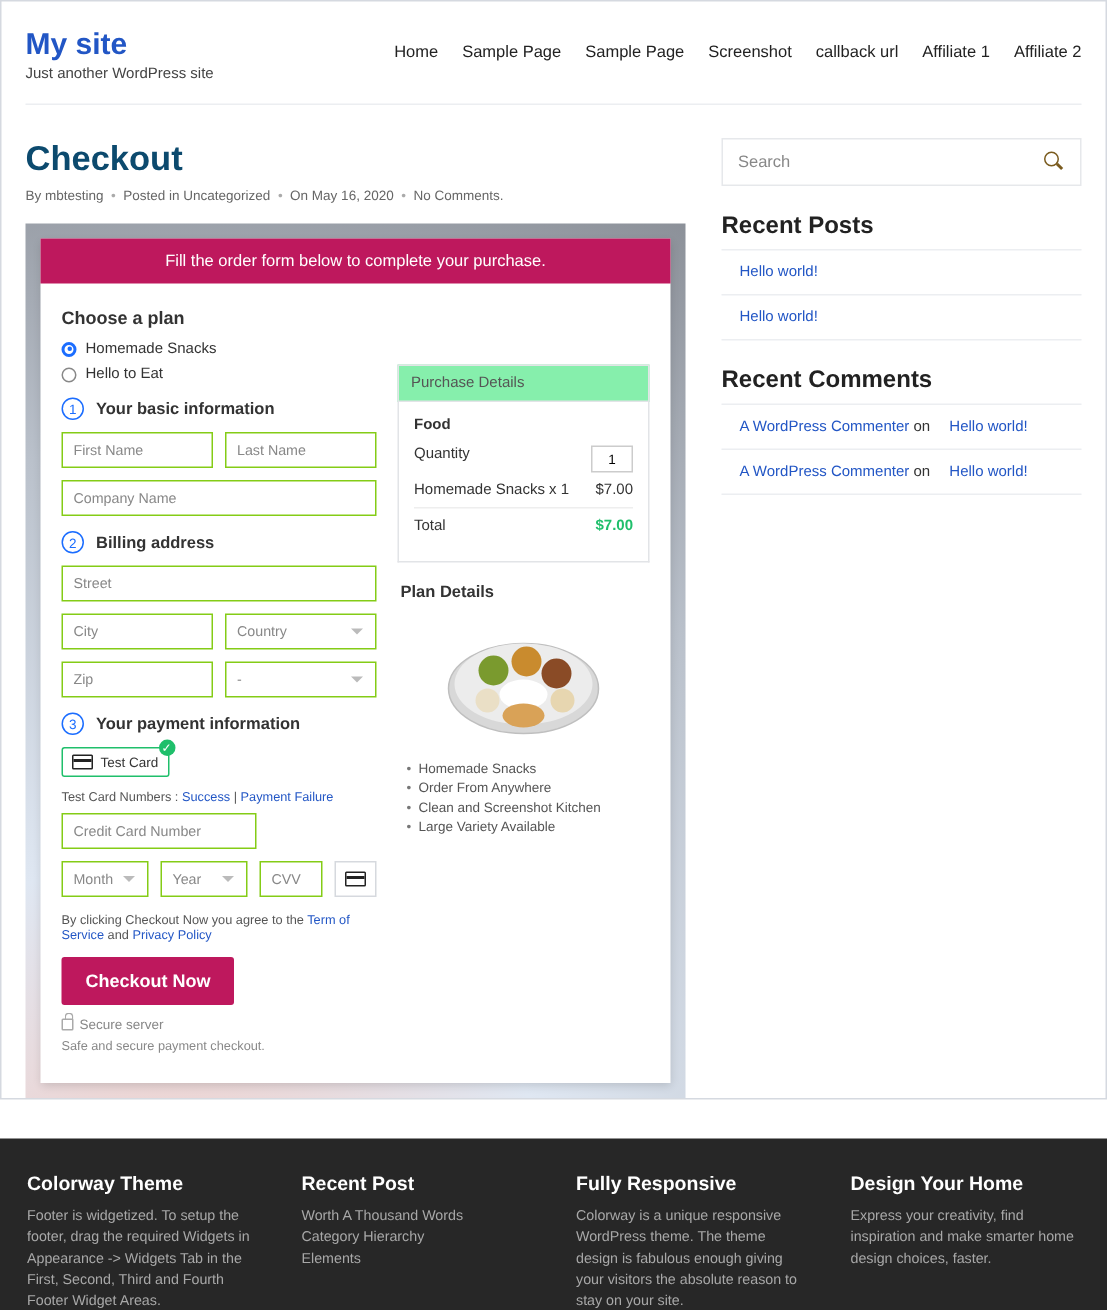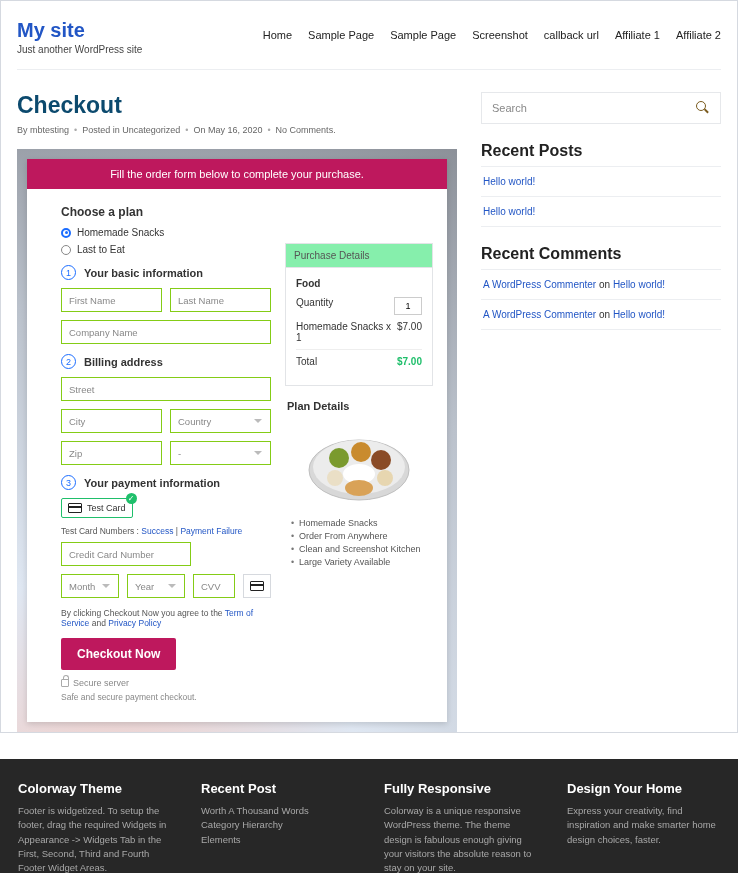--- a/index.html
+++ b/index.html
@@ -21,21 +21,21 @@
   .title { font-size: 23px; font-weight: 700; color: #0c4a6e; }
   .meta { font-size: 9px; color: #666; margin-top: 6px; }
   .meta .dot::before { content: "•"; margin: 0 5px; color: #aaa; }
 
   
   .hero { margin-top: 14px; background: radial-gradient(circle at 20% 120%, #f5c9c0 0%, #dfe7f2 35%, #bac1cb 70%, #6d7077 120%); padding: 10px; }
   .card { background: #fff; box-shadow: 0 2px 6px rgba(0,0,0,.15); }
   .banner { background: #be185d; color: #fff; text-align: center; font-size: 11px; padding: 9px 6px; }
 
   .card-body { display: flex; gap: 14px; padding: 16px 14px 20px 14px; }
-  .form { flex: 0 0 210px; margin-left: 20px; }
+  .form { flex: 0 0 210px; }
   .summary { flex: 1; }
 
   .choose { font-size: 12px; font-weight: 700; margin-bottom: 8px; }
   .radio { display: flex; align-items: center; gap: 6px; font-size: 10px; margin-bottom: 6px; }
   .radio .r { width: 10px; height: 10px; border-radius: 50%; border: 2px solid #1b6dff; display: inline-block; position: relative; }
   .radio .r.on::after { content:""; position:absolute; inset:1.5px; background:#1b6dff; border-radius:50%; }
   .radio .ro { width: 10px; height: 10px; border-radius: 50%; border: 1px solid #888; display: inline-block; }
 
   .sect { display: flex; align-items: center; gap: 8px; margin: 10px 0 8px 0; }
   .num { width: 15px; height: 15px; border: 1px solid #1b6dff; color: #1b6dff; border-radius: 50%; font-size: 9px; display:flex; align-items:center; justify-content:center; }
@@ -73,21 +73,21 @@
   .thali { width: 120px; height: 86px; margin: 0 auto; display:block; }
   .bul { font-size: 9px; color:#555; margin-top: 10px; padding-left: 6px; }
   .bul li { list-style: none; position: relative; padding-left: 8px; margin: 3px 0; }
   .bul li::before { content:"•"; position:absolute; left:0; color:#777; }
 
   
   .sbox { border:1px solid #e6e8eb; display:flex; align-items:center; justify-content:space-between; padding: 8px 10px; font-size:11px; color:#888; }
   .side h3 { font-size: 16px; font-weight:700; color:#222; margin: 18px 0 6px 0; }
   .side-list { border-top: 1px solid #eceef1; }
   .side-list div { font-size: 10px; padding: 9px 2px; border-bottom: 1px solid #eceef1; }
-  .side-list a { color:#2256c5; text-decoration:none; }
+  .side-list a { color:#2256c5; text-decoration:none;margin-left:10px; }
 
   
   .ft { background:#272727; color:#d9d9d9; padding: 22px 18px 10px 18px; margin-top: 26px; }
   .ft-cols { display:flex; gap: 30px; }
   .ft-col { flex:1; }
   .ft h4 { color:#fff; font-size:13px; margin-bottom:8px; font-weight:600; }
   .ft p, .ft a { font-size: 9.5px; color:#a8a8a8; line-height:1.5; text-decoration:none; display:block; }
 
   .lock { width:8px;height:8px;border:1px solid #aaa;border-radius:1px;position:relative;}
   .lock::before{content:"";position:absolute;top:-5px;left:1px;width:4px;height:4px;border:1px solid #aaa;border-bottom:none;border-radius:3px 3px 0 0;}
@@ -128,21 +128,21 @@
           <div class="card-body">
 
             <div class="form">
               <div class="choose">Choose a plan</div>
               <label class="radio">
                   <span class="r on"></span>
                   <span>Homemade Snacks</span>
                 </label>
               <label class="radio">
                   <span class="ro"></span>
-                  <span>Last to Eat</span>
+                  <span>Hello to Eat</span>
                 </label>
 
               <div class="sect">
                   <span class="num">1</span>
                   <span class="sect-t">Your basic information</span>
                 </div>
               <div class="row">
                 <div class="in">First Name</div>
                 <div class="in">Last Name</div>
               </div>

